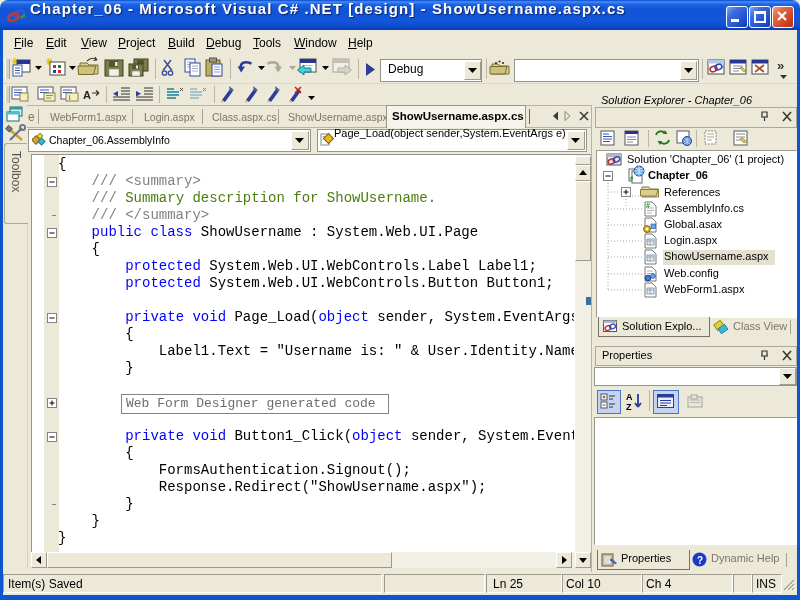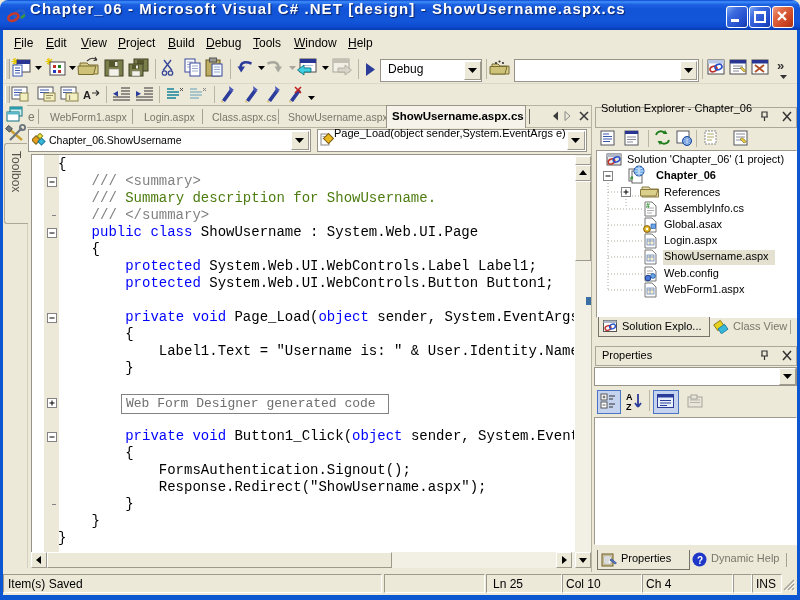--- a/index.html
+++ b/index.html
@@ -277,21 +277,21 @@
 </svg>
 
 <div class="ab" style="left:27px;top:128px;width:565px;height:26px;background:#ECE9D8;"></div>
 
 <div class="ab" style="left:28px;top:129px;width:281px;height:21px;background:#fff;border:1px solid #98948A;"></div>
 <svg class="ab" style="left:32px;top:133px;" width="14" height="14" viewBox="0 0 14 14">
 <rect x="1" y="4" width="6" height="6" transform="rotate(45 4 7)" fill="#E8A020" stroke="#806010" stroke-width="1"></rect>
 <rect x="7" y="6" width="5" height="5" transform="rotate(45 9.5 8.5)" fill="#38B8D8" stroke="#1878A0" stroke-width="1"></rect>
 <rect x="6" y="1" width="4" height="4" transform="rotate(45 8 3)" fill="#F0E040" stroke="#909020" stroke-width="1"></rect>
 </svg>
-<div class="txt" style="left:49px;top:134px;font-size:10.5px;">Chapter_06.ShowUsername</div>
+<div class="txt" style="left:49px;top:134px;font-size:10.5px;">Chapter_06.AssemblyInfo</div>
 <div class="raised ab" style="left:291px;top:131px;width:16px;height:17px;background:#ECE9D8;">
 <svg class="ab" style="left:3px;top:6px" width="9" height="5" viewBox="0 0 9 5">
         <path d="M0 0 L9 0 L4.5 5 Z" fill="#000"></path>
       </svg>
     </div>
 
 <div class="ab" style="left:317px;top:129px;width:268px;height:21px;background:#fff;border:1px solid #98948A;"></div>
 <svg class="ab" style="left:320px;top:132px;" width="14" height="15" viewBox="0 0 14 15">
 <rect x="1" y="2" width="8" height="11" fill="#fff" stroke="#888" stroke-width="1"></rect>
 <rect x="2.5" y="4" width="5" height="1" fill="#aaa"></rect>
@@ -385,21 +385,21 @@
     </div>
 <div class="ab" style="left:27px;top:568px;width:565px;height:4px;background:#ECE9D8;"></div>
 </div>
 
 <div class="ab" style="left:591px;top:105px;width:1px;height:467px;background:#B8B4A2;"></div>
 
 <div id="rpanel" class="ab" style="left:0px;top:0px;">
 <div class="ab" style="left:592px;top:105px;width:205px;height:467px;background:#ECE9D8;"></div>
 
 <div class="ab" style="left:595px;top:107px;width:200px;height:19px;background:#ECE9D8;border:1px solid #ACA899;"></div>
-<div class="txt" style="left:601px;top:102px;">Solution Explorer - Chapter_06</div>
+<div class="txt" style="left:601px;top:94px;font-style:italic;">Solution Explorer - Chapter_06</div>
 <svg class="ab" style="left:758px;top:110px;" width="36" height="13" viewBox="0 0 36 13">
 <path d="M4 2 h5 l0 5 h-5 z M3 7 h7 M6.5 7 v4" stroke="#333" stroke-width="1.2" fill="none"></path>
 <path d="M25 2 L33 11 M33 2 L25 11" stroke="#333" stroke-width="1.5"></path>
 </svg>
 
 <svg class="ab" style="left:592px;top:128px;" width="205" height="22" viewBox="0 0 205 22">
 <rect x="9" y="3" width="13" height="14" fill="#fff" stroke="#55565E"></rect>
 <path d="M11 6 h6 M11 8.5 h9 M11 11 h9 M11 13.5 h7" stroke="#3A56B0" stroke-width="1"></path>
 <rect x="33" y="3" width="13" height="14" fill="#fff" stroke="#55565E"></rect>
 <rect x="33" y="3" width="13" height="3" fill="#283593"></rect>
@@ -469,21 +469,21 @@
 <path d="M49 117 h7 l4 4 v10 h-11 z" fill="#fff" stroke="#777"></path>
 <path d="M51 121 h6 M51 123.5 h6" stroke="#999" stroke-width=".8"></path>
 <circle cx="52" cy="128" r="2.8" fill="#4878D8" stroke="#1A3A8A"></circle>
 <circle cx="57" cy="126" r="2.4" fill="#68A8E8" stroke="#1A4A9A" stroke-width=".7"></circle>
 
 <path d="M49 133 h7 l4 4 v10 h-11 z" fill="#fff" stroke="#777"></path>
 <rect x="51" y="138" width="7" height="6" fill="#F8F0C8" stroke="#6888C8" stroke-width=".8"></rect>
 <path d="M51 140 h7 M54 138 v6" stroke="#6888C8" stroke-width=".7"></path>
 </svg>
 <div class="txt" style="left:627px;top:153px;">Solution 'Chapter_06' (1 project)</div>
-<div class="txt" style="left:648px;top:169px;font-weight:bold;margin-left:8px;">Chapter_06</div>
+<div class="txt" style="left:648px;top:169px;font-weight:bold;">Chapter_06</div>
 <div class="txt" style="left:664px;top:186px;">References</div>
 <div class="txt" style="left:664px;top:202px;">AssemblyInfo.cs</div>
 <div class="txt" style="left:664px;top:218px;">Global.asax</div>
 <div class="txt" style="left:664px;top:234px;">Login.aspx</div>
 <div class="txt" style="left:664px;top:250px;">ShowUsername.aspx</div>
 <div class="txt" style="left:664px;top:267px;">Web.config</div>
 <div class="txt" style="left:664px;top:283px;">WebForm1.aspx</div>
 
 <div class="ab" style="left:598px;top:317px;width:110px;height:19px;background:#ECE9D8;border:1px solid #76736A;border-top:none;"></div>
 <svg class="ab" style="left:603px;top:320px;" width="14" height="13" viewBox="0 0 14 13">

